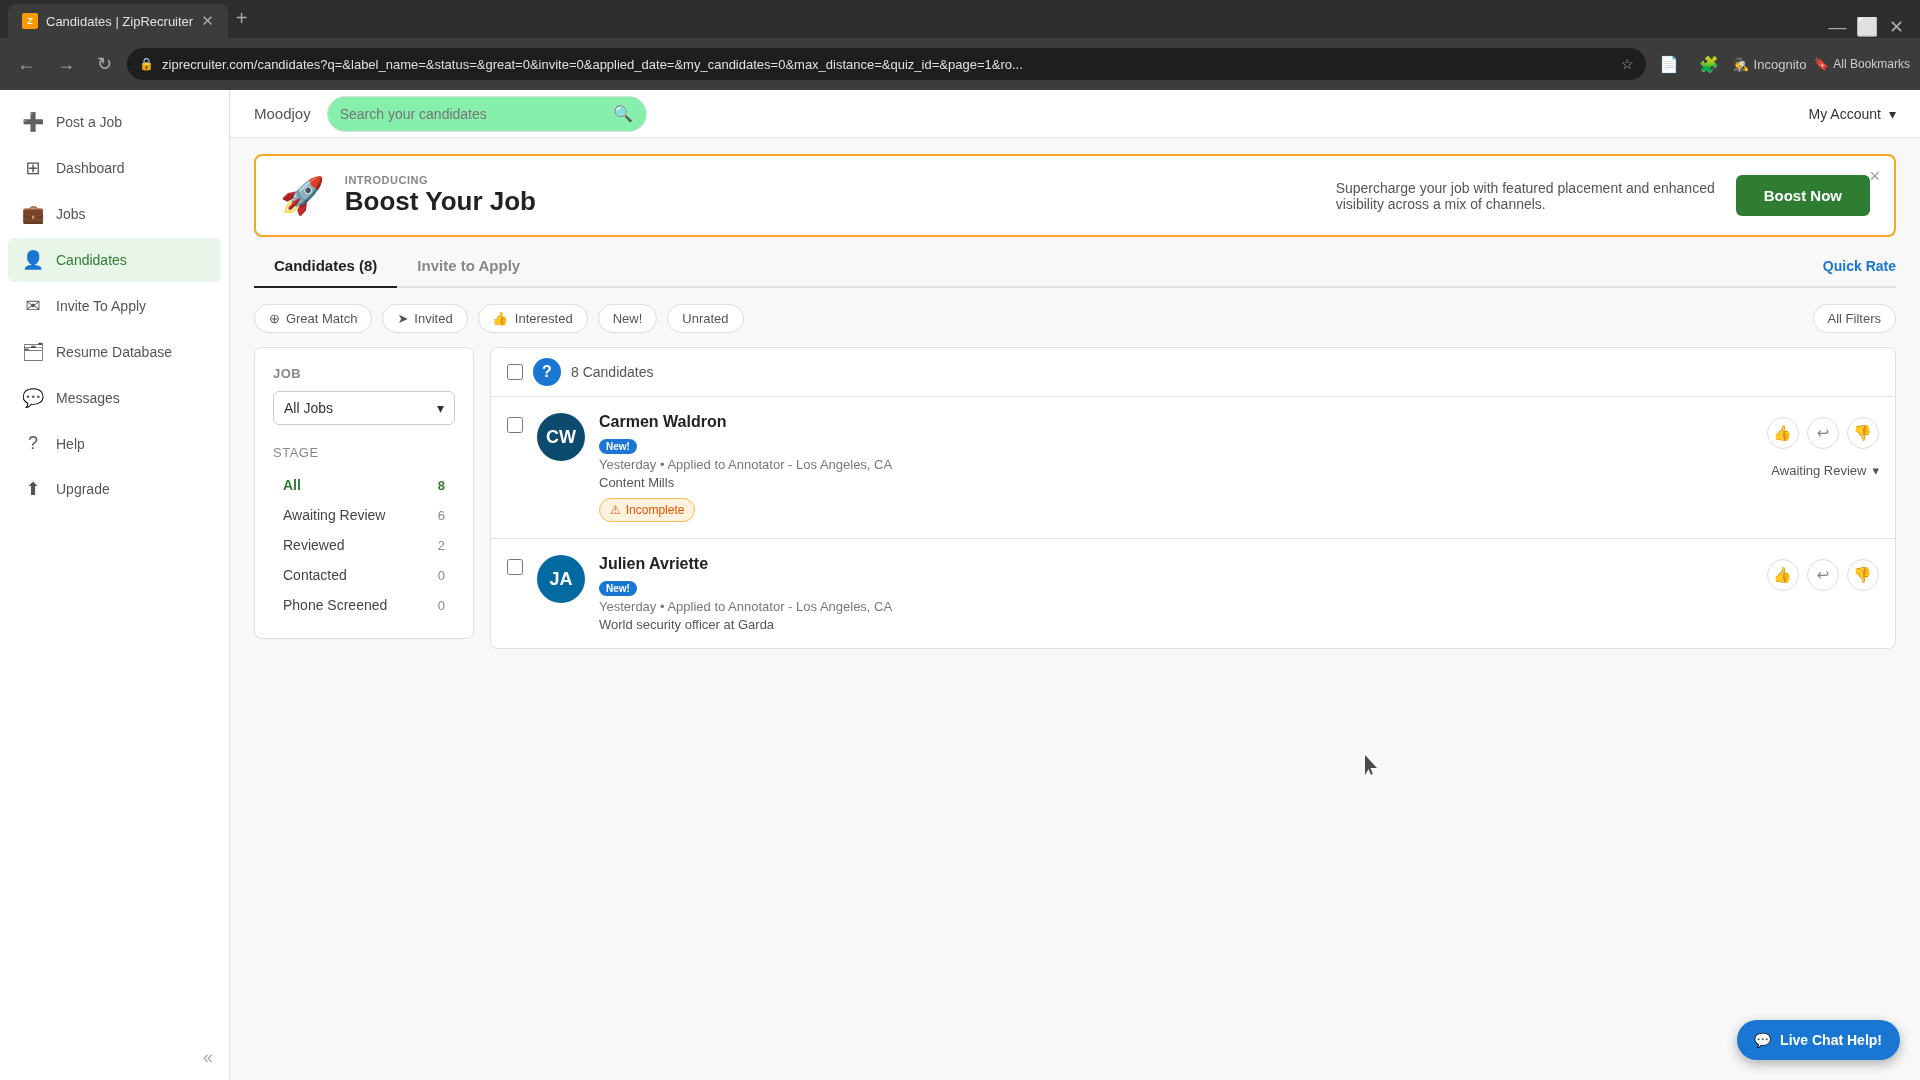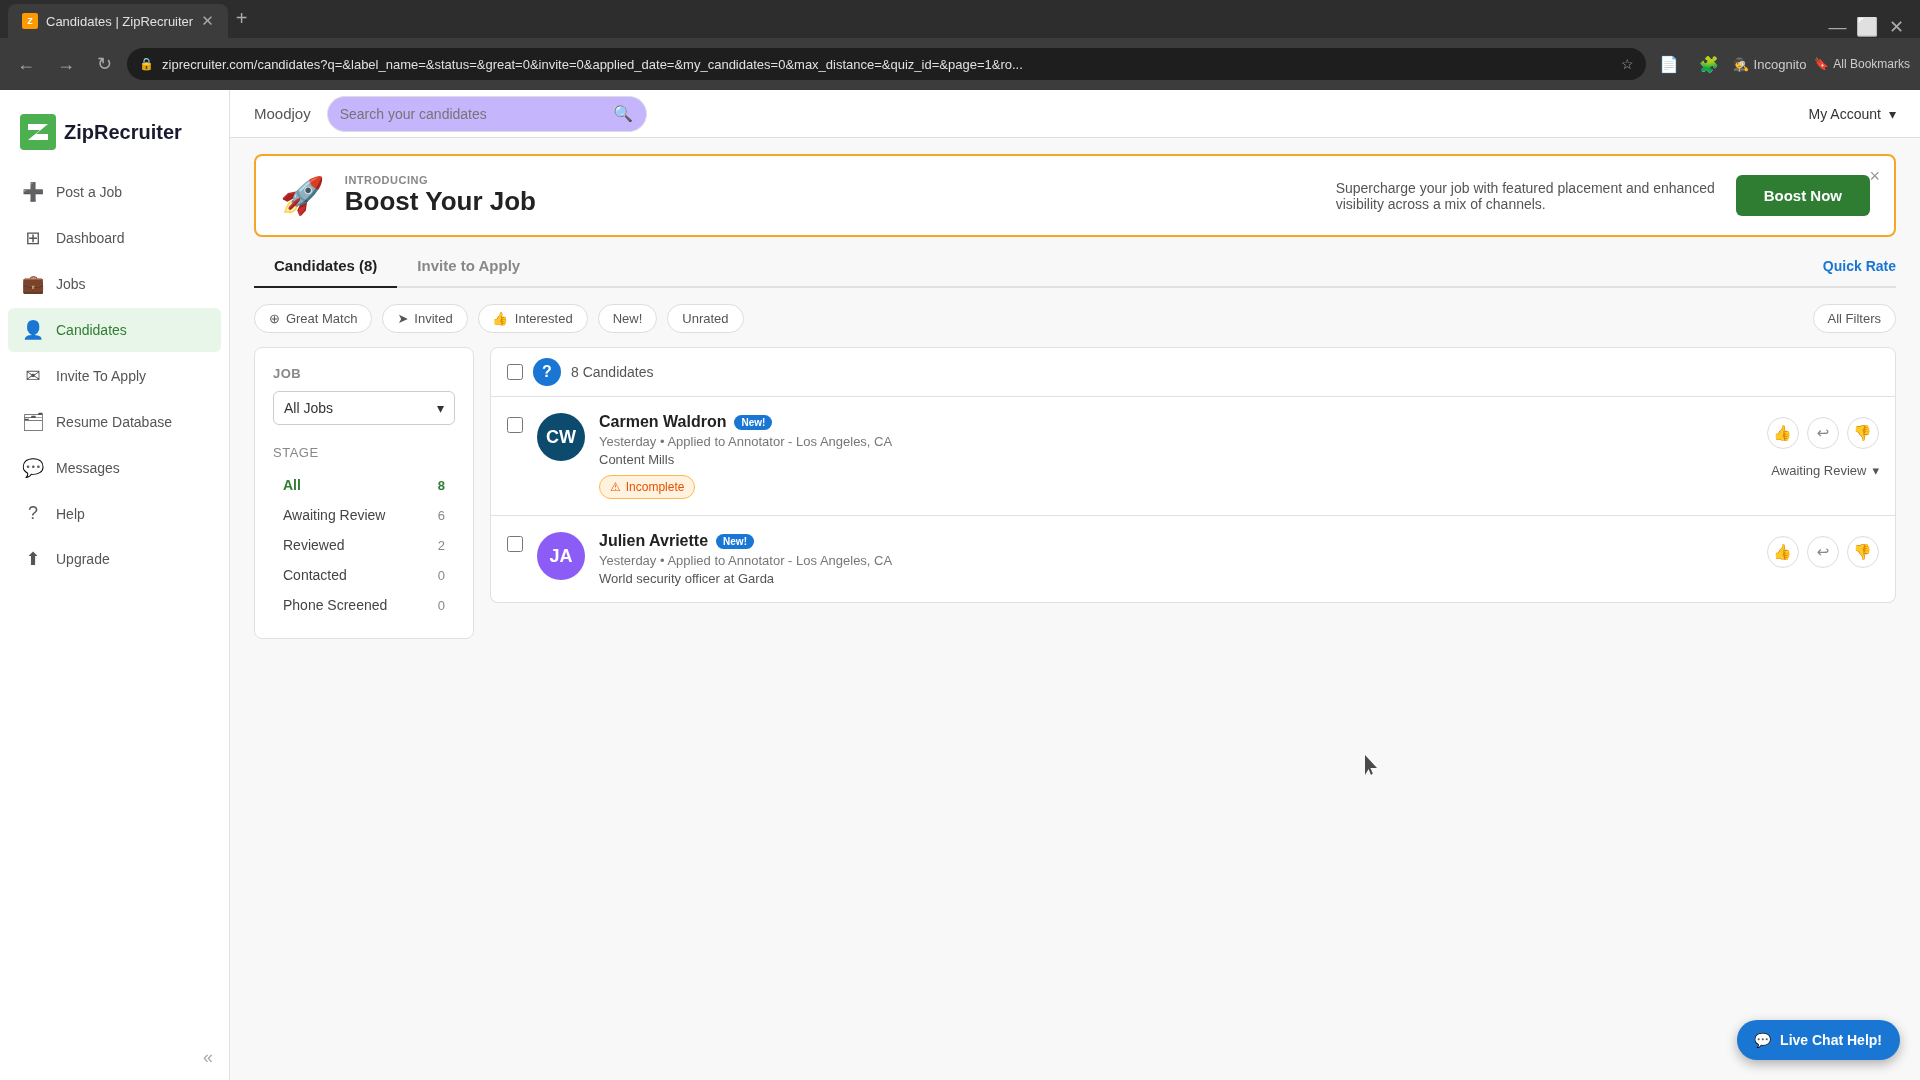--- a/index.html
+++ b/index.html
@@ -35,21 +35,21 @@
     .sidebar-item.active { background: #e8f5e9; color: #2e7d32; }
     .sidebar-item .s-icon { font-size: 18px; width: 22px; text-align: center; }
     .sidebar-collapse { margin-top: auto; padding: 12px 16px; color: #aaa; font-size: 18px; cursor: pointer; text-align: right; }
 
     
     .main-content { flex: 1; display: flex; flex-direction: column; overflow: hidden; background: #f8f8f8; }
 
     
     .top-header { background: #fff; border-bottom: 1px solid #e0e0e0; padding: 10px 24px; display: flex; align-items: center; gap: 16px; height: 48px; flex-shrink: 0; }
     .header-company { font-size: 15px; color: #555; font-weight: 500; }
-    .header-search { flex: 0 0 320px; border: 1px solid #ddd; border-radius: 20px; height: 36px; display: flex; align-items: center; padding: 0 12px; gap: 8px; background: #c4b5fd; }
+    .header-search { flex: 0 0 320px; border: 1px solid #ddd; border-radius: 20px; height: 36px; display: flex; align-items: center; padding: 0 12px; gap: 8px; background: #86efac; }
     .header-search input { border: none; background: transparent; outline: none; font-size: 14px; color: #555; width: 100%; }
     .header-right { margin-left: auto; display: flex; align-items: center; gap: 8px; color: #333; font-size: 14px; cursor: pointer; }
 
     
     .promo-banner { background: #fff; border: 2px solid #f5a623; border-radius: 8px; margin: 16px 24px 8px; padding: 18px 24px; display: flex; align-items: center; gap: 20px; position: relative; flex-shrink: 0; }
     .banner-close { position: absolute; top: 10px; right: 14px; color: #999; font-size: 18px; cursor: pointer; }
     .banner-rocket { font-size: 36px; }
     .banner-text { flex: 1; }
     .banner-intro { font-size: 11px; font-weight: 600; color: #888; text-transform: uppercase; letter-spacing: 0.5px; }
     .banner-title { font-size: 26px; font-weight: 700; color: #222; }
@@ -84,21 +84,21 @@
     .list-header { background: white; border: 1px solid #e0e0e0; border-radius: 8px 8px 0 0; padding: 10px 16px; display: flex; align-items: center; gap: 10px; }
     .list-header-check { width: 16px; height: 16px; }
     .help-badge { width: 28px; height: 28px; background: #1976d2; border-radius: 50%; display: flex; align-items: center; justify-content: center; color: white; font-size: 16px; font-weight: bold; cursor: pointer; }
     .list-header-text { font-size: 14px; color: #555; }
 
     .candidate-card { background: white; border: 1px solid #e0e0e0; border-top: none; padding: 16px 16px; display: flex; align-items: flex-start; gap: 14px; }
     .candidate-card:last-child { border-radius: 0 0 8px 8px; }
     .card-check { margin-top: 4px; width: 16px; height: 16px; flex-shrink: 0; }
     .avatar-placeholder { width: 48px; height: 48px; border-radius: 50%; display: flex; align-items: center; justify-content: center; font-size: 18px; font-weight: bold; color: white; flex-shrink: 0; }
     .card-info { flex: 1; }
-    .card-name { font-size: 16px; font-weight: 600; color: #222; display: flex; align-items: center; gap: 8px; }
+    .card-name { font-size: 16px; font-weight: 600; color: #222; display: flex; align-items: flex-start; gap: 8px; flex-direction: column; }
     .new-badge { background: #1976d2; color: white; font-size: 10px; font-weight: 700; padding: 2px 7px; border-radius: 10px; }
     .card-meta { font-size: 13px; color: #777; margin-top: 3px; }
     .card-company { font-size: 13px; color: #555; margin-top: 3px; }
     .incomplete-badge { display: inline-flex; align-items: center; gap: 5px; background: #fff3e0; border: 1px solid #ffb74d; color: #e65100; font-size: 12px; padding: 4px 10px; border-radius: 16px; margin-top: 8px; }
     .card-actions { display: flex; align-items: center; gap: 8px; margin-left: auto; margin-top: 4px; }
     .action-btn { width: 32px; height: 32px; border-radius: 50%; border: 1px solid #ddd; background: white; display: flex; align-items: center; justify-content: center; cursor: pointer; color: #888; font-size: 15px; }
     .card-status { display: flex; align-items: center; gap: 6px; font-size: 13px; color: #555; margin-top: 8px; margin-left: auto; cursor: pointer; }
     .card-right { display: flex; flex-direction: column; align-items: flex-end; gap: 6px; flex-shrink: 0; }
 
     
@@ -148,28 +148,20 @@
         <span>🔖</span>
         <span>All Bookmarks</span>
       </div>
     </div>
   </div>
 </div>
 
 <div class="app-layout">
 
   <div class="sidebar">
-    <div class="sidebar-logo">
-
-      <svg class="logo-icon" viewBox="0 0 36 36" fill="none" xmlns="http://www.w3.org/2000/svg">
-        <rect width="36" height="36" rx="4" fill="#4caf50"></rect>
-        <path d="M8 10 L28 10 L16 20 L28 20 L28 26 L8 26 L20 16 L8 16 Z" fill="white"></path>
-      </svg>
-      <span class="logo-text">ZipRecruiter</span>
-    </div>
     <nav class="sidebar-nav">
       <div class="sidebar-item">
         <span class="s-icon">➕</span>
         <span>Post a Job</span>
       </div>
       <div class="sidebar-item">
         <span class="s-icon">⊞</span>
         <span>Dashboard</span>
       </div>
       <div class="sidebar-item">
@@ -328,21 +320,21 @@
               </div>
               <div class="card-status">
                 <span>Awaiting Review</span>
                 <span>▾</span>
               </div>
             </div>
           </div>
 
           <div class="candidate-card">
             <input type="checkbox" class="card-check" style="">
-            <div class="avatar-placeholder" style="background: #8b5cf6;">JA</div>
+            <div class="avatar-placeholder" style="background: #0369a1;">JA</div>
             <div class="card-info">
               <div class="card-name">
                 <span>Julien Avriette</span>
                 <span class="new-badge">New!</span>
               </div>
               <div class="card-meta">Yesterday • Applied to Annotator - Los Angeles, CA</div>
               <div class="card-company">
                 <span>World security officer at Garda</span>
               </div>
             </div>

